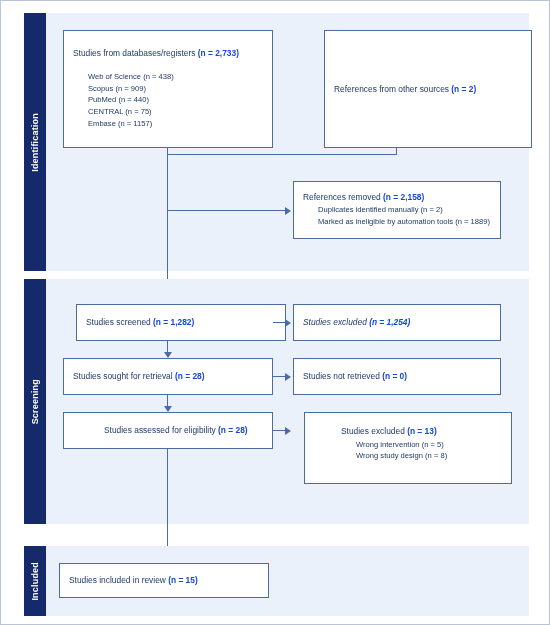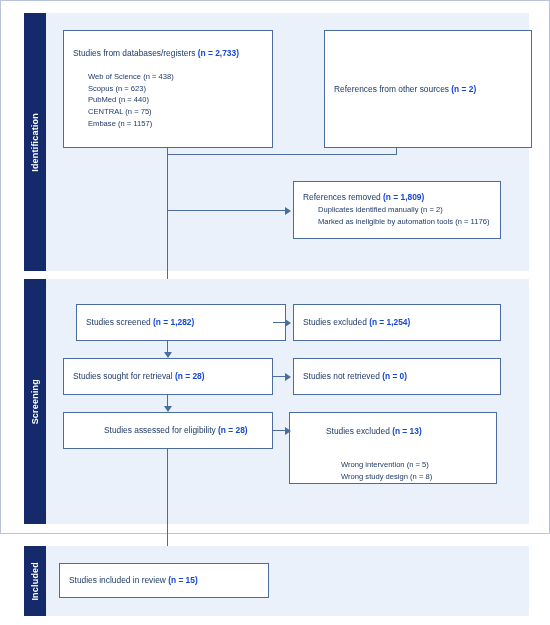--- a/index.html
+++ b/index.html
@@ -10,21 +10,21 @@
   body {
     width: 550px;
     height: 625px;
     font-family: "Liberation Sans", sans-serif;
     overflow: hidden;
   }
 
   #diagram {
     position: relative;
     width: 550px;
-    height: 534px;
+    height: 625px;
     box-sizing: border-box;
     background: #ffffff;
     border: 1px solid #b9c4d6;
   }
 
   
   .band {
     position: absolute;
     background: #eaf1fb;
   }
@@ -112,40 +112,40 @@
   <div class="band-label" style="left:23px; top:12px; width:22px; height:258px;">
     <span>Identification</span>
   </div>
 
   <div class="node" style="left:62px; top:29px; width:210px; height:118px;">
     <div class="headline">
       <span>Studies from databases/registers </span><span class="cnt">(n = 2,733)</span>
     </div>
     <div class="sublist">
       <div class="sub">Web of Science (n = 438)</div>
-      <div class="sub">Scopus (n = 623)</div>
+      <div class="sub">Scopus (n = 909)</div>
       <div class="sub">PubMed (n = 440)</div>
       <div class="sub">CENTRAL (n = 75)</div>
       <div class="sub">Embase (n = 1157)</div>
     </div>
   </div>
 
   <div class="node" style="left:292px; top:29px; width:208px; height:118px;margin-left:31px;">
     <div class="headline">
       <span>References from other sources </span><span class="cnt">(n = 2)</span>
     </div>
   </div>
 
   <div class="node tight" style="left:292px; top:180px; width:208px; height:58px;">
     <div class="headline">
-      <span>References removed </span><span class="cnt">(n = 1,809)</span>
+      <span>References removed </span><span class="cnt">(n = 2,158)</span>
     </div>
     <div class="sublist">
       <div class="sub">Duplicates identified manually (n = 2)</div>
-      <div class="sub">Marked as ineligible by automation tools (n = 1176)</div>
+      <div class="sub">Marked as ineligible by automation tools (n = 1889)</div>
     </div>
   </div>
 
   <div class="conn vline" style="left:166px; top:147px; height:7px;"></div>
   <div class="conn vline" style="left:395px; top:147px; height:7px;"></div>
   <div class="conn hline" style="left:166px; top:153px; width:230px;"></div>
 
   <div class="conn vline" style="left:166px; top:153px; height:144px;"></div>
   <div class="arrow-down" style="left:162.7px; top:296px;"></div>
 
@@ -155,21 +155,21 @@
   <div class="band" style="left:23px; top:278px; width:505px; height:245px;"></div>
   <div class="band-label" style="left:23px; top:278px; width:22px; height:245px;">
     <span>Screening</span>
   </div>
 
   <div class="node" style="left:62px; top:303px; width:210px; height:37px;margin-left:13px;">
     <div class="headline">
       <span>Studies screened </span><span class="cnt">(n = 1,282)</span>
     </div>
   </div>
-  <div class="node" style="left:292px; top:303px; width:208px; height:37px;">
+  <div class="node" style="left:292px; top:303px; width:208px; height:37px;font-style:italic;">
     <div class="headline">
       <span>Studies excluded </span><span class="cnt">(n = 1,254)</span>
     </div>
   </div>
   <div class="conn hline" style="left:272px; top:321px; width:12px;"></div>
   <div class="arrow-right" style="left:284px; top:317.7px;"></div>
 
   <div class="conn vline" style="left:166px; top:340px; height:12px;"></div>
   <div class="arrow-down" style="left:162.7px; top:351px;"></div>
   <div class="node" style="left:62px; top:357px; width:210px; height:37px;">
@@ -185,21 +185,21 @@
   <div class="conn hline" style="left:272px; top:375px; width:12px;"></div>
   <div class="arrow-right" style="left:284px; top:371.7px;"></div>
 
   <div class="conn vline" style="left:166px; top:394px; height:12px;"></div>
   <div class="arrow-down" style="left:162.7px; top:405px;"></div>
   <div class="node" style="left:62px; top:411px; width:210px; height:37px;padding-left:40px;">
     <div class="headline">
       <span>Studies assessed for eligibility </span><span class="cnt">(n = 28)</span>
     </div>
   </div>
-  <div class="node tight" style="left:288px; top:411px; width:208px; height:72px; justify-content:space-between; padding-top:13px;padding-left:36px;">
+  <div class="node tight" style="left:303px; top:411px; width:208px; height:72px; justify-content:flex-start; padding-top:13px;padding-left:36px;">
     <div class="headline">
       <span>Studies excluded </span><span class="cnt">(n = 13)</span>
     </div>
     <div class="sublist">
       <div class="sub">Wrong intervention (n = 5)</div>
       <div class="sub">Wrong study design (n = 8)</div>
     </div>
   </div>
   <div class="conn hline" style="left:272px; top:429px; width:12px;"></div>
   <div class="arrow-right" style="left:284px; top:425.7px;"></div>

